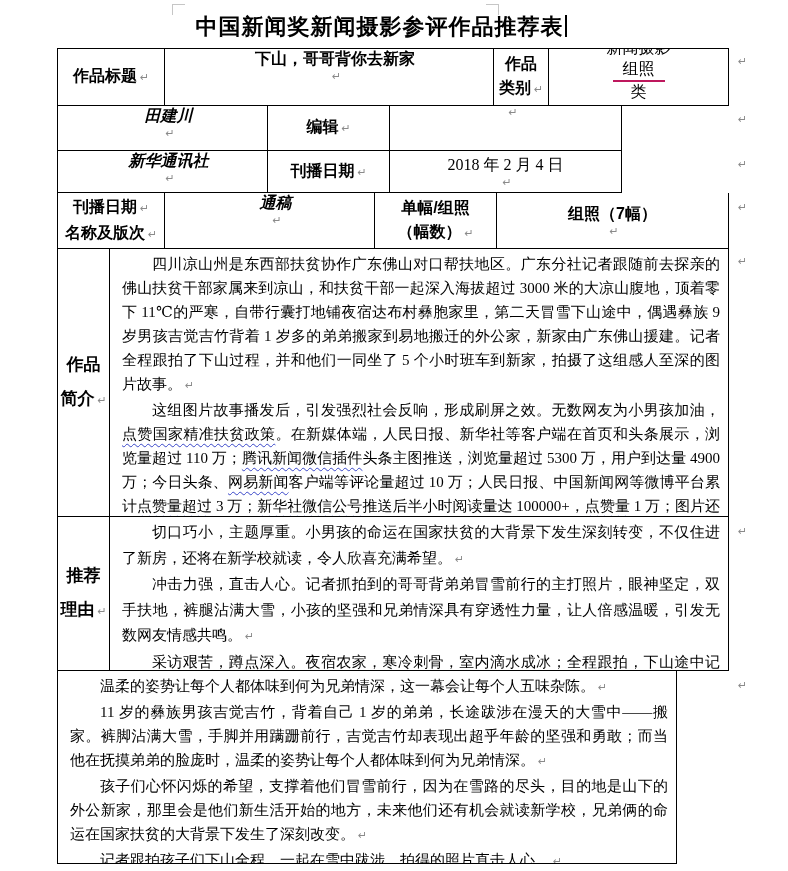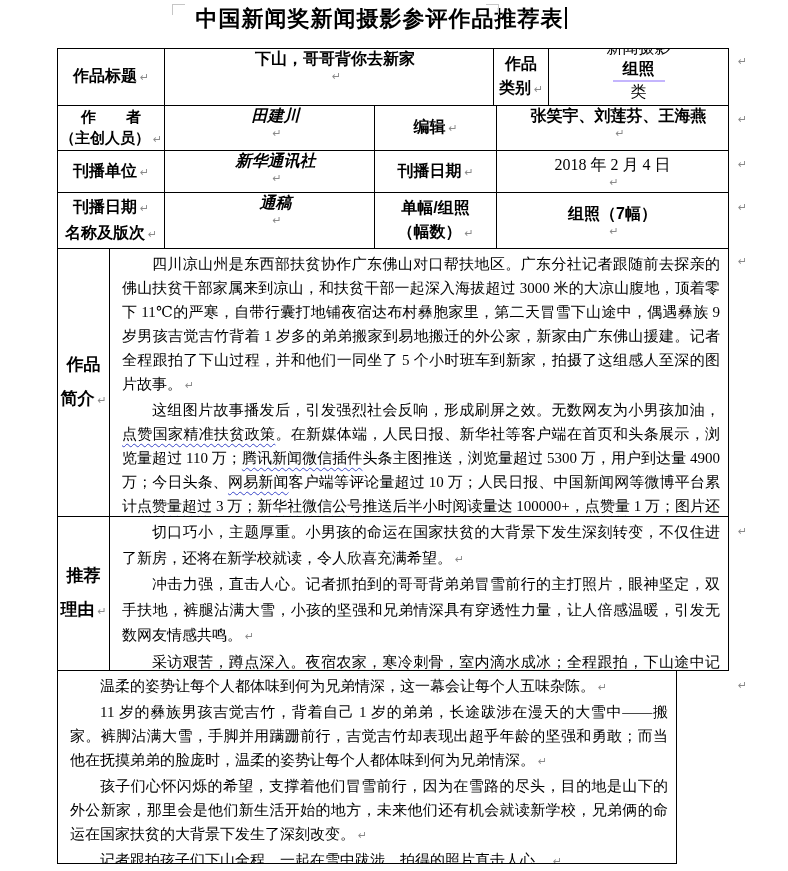--- a/index.html
+++ b/index.html
@@ -1,21 +1,21 @@
 <!DOCTYPE html>
 <html><head>
 <meta charset="utf-8">
 <style>
   html,body{margin:0;padding:0;background:#ffffff;}
   body{width:788px;height:871px;overflow:hidden;color:#000;
        font-family:"Liberation Serif","DejaVu Serif",serif;}
   .sheet{position:relative;width:788px;height:871px;background:#fff;}
 
   
-  .title-wrap{position:absolute;left:0;top:4px;width:762px;text-align:center;}
+  .title-wrap{position:absolute;left:0;top:12px;width:762px;text-align:center;}
   .doc-title{display:inline;font-family:"Liberation Sans","DejaVu Sans",sans-serif;
              font-weight:bold;font-size:22px;letter-spacing:1px;}
   .caret{display:inline-block;width:2px;height:22px;background:#000;
          vertical-align:-3px;margin-left:1px;}
 
   
   .crop{position:absolute;top:4px;width:12px;height:10px;border-top:1px solid #c6c6c6;}
   .crop.l{left:172px;border-left:1px solid #c6c6c6;}
   .crop.r{left:486px;border-right:1px solid #c6c6c6;}
 
@@ -25,21 +25,21 @@
   .row{display:flex;}
   .cell{box-sizing:border-box;border-right:1px solid #000;border-bottom:1px solid #000;
         overflow:hidden;}
   .lab{display:flex;flex-direction:column;align-items:center;justify-content:center;
        font-family:"Liberation Sans","DejaVu Sans",sans-serif;font-weight:bold;
        font-size:16px;line-height:24px;text-align:center;}
   .val{display:flex;align-items:center;font-family:"Liberation Sans","DejaVu Sans",sans-serif;
        font-weight:bold;font-size:16px;padding-left:12px;flex-direction:column;}
   .val.center{justify-content:center;padding-left:0;}
   .songti{font-family:"Liberation Serif","DejaVu Serif",serif;font-weight:normal;}
-  .uz{font-weight:bold;border-bottom:2px solid #c4b5fd;padding:0 10px;margin:0 4px;
+  .uz{font-weight:normal;border-bottom:2px solid #be185d;padding:0 10px;margin:0 4px;
       font-family:"Liberation Sans","DejaVu Sans",sans-serif;}
 
   
   .w107{width:107px;} .w329{width:329px;} .w55{width:55px;} .w180{width:180px;}
   .w210{width:210px;font-style:italic;} .w122{width:122px;} .w232{width:232px;}
   .w52{width:52px;}  .w619{width:619px;}
   .h57{height:57px;} .h45{height:45px;} .h42{height:42px;} .h56{height:56px;}
   .h268{height:268px;} .h154{height:154px;} .h193{height:193px;}
 
   
@@ -89,41 +89,33 @@
         </div>
       <div class="cell val center w180 h57">
           <span class="songti">新闻摄影</span>
           <span class="uz">组照</span>
           <span class="songti">类</span>
           <span class="pm">↵</span>
         </div>
     </div>
 
     <div class="row">
-      <div class="cell lab w107 h45" style="font-size:15px;line-height:21px;">
-          <div>作　　者</div>
-          <div><span>（主创人员）</span><span class="pm">↵</span></div>
-        </div>
       <div class="cell val w210 h45">
           <span>田建川</span>
           <span class="pm">↵</span>
         </div>
       <div class="cell lab w122 h45">
           <div><span>编辑</span><span class="pm">↵</span></div>
         </div>
       <div class="cell val w232 h45">
-          <span>张笑宇、刘莲芬、王海燕</span>
           <span class="pm">↵</span>
         </div>
     </div>
 
     <div class="row">
-      <div class="cell lab w107 h42">
-          <div><span>刊播单位</span><span class="pm">↵</span></div>
-        </div>
       <div class="cell val w210 h42">
           <span>新华通讯社</span>
           <span class="pm">↵</span>
         </div>
       <div class="cell lab w122 h42">
           <div><span>刊播日期</span><span class="pm">↵</span></div>
         </div>
       <div class="cell val center w232 h42">
           <span class="songti">2018 年 2 月 4 日</span>
           <span class="pm">↵</span>

